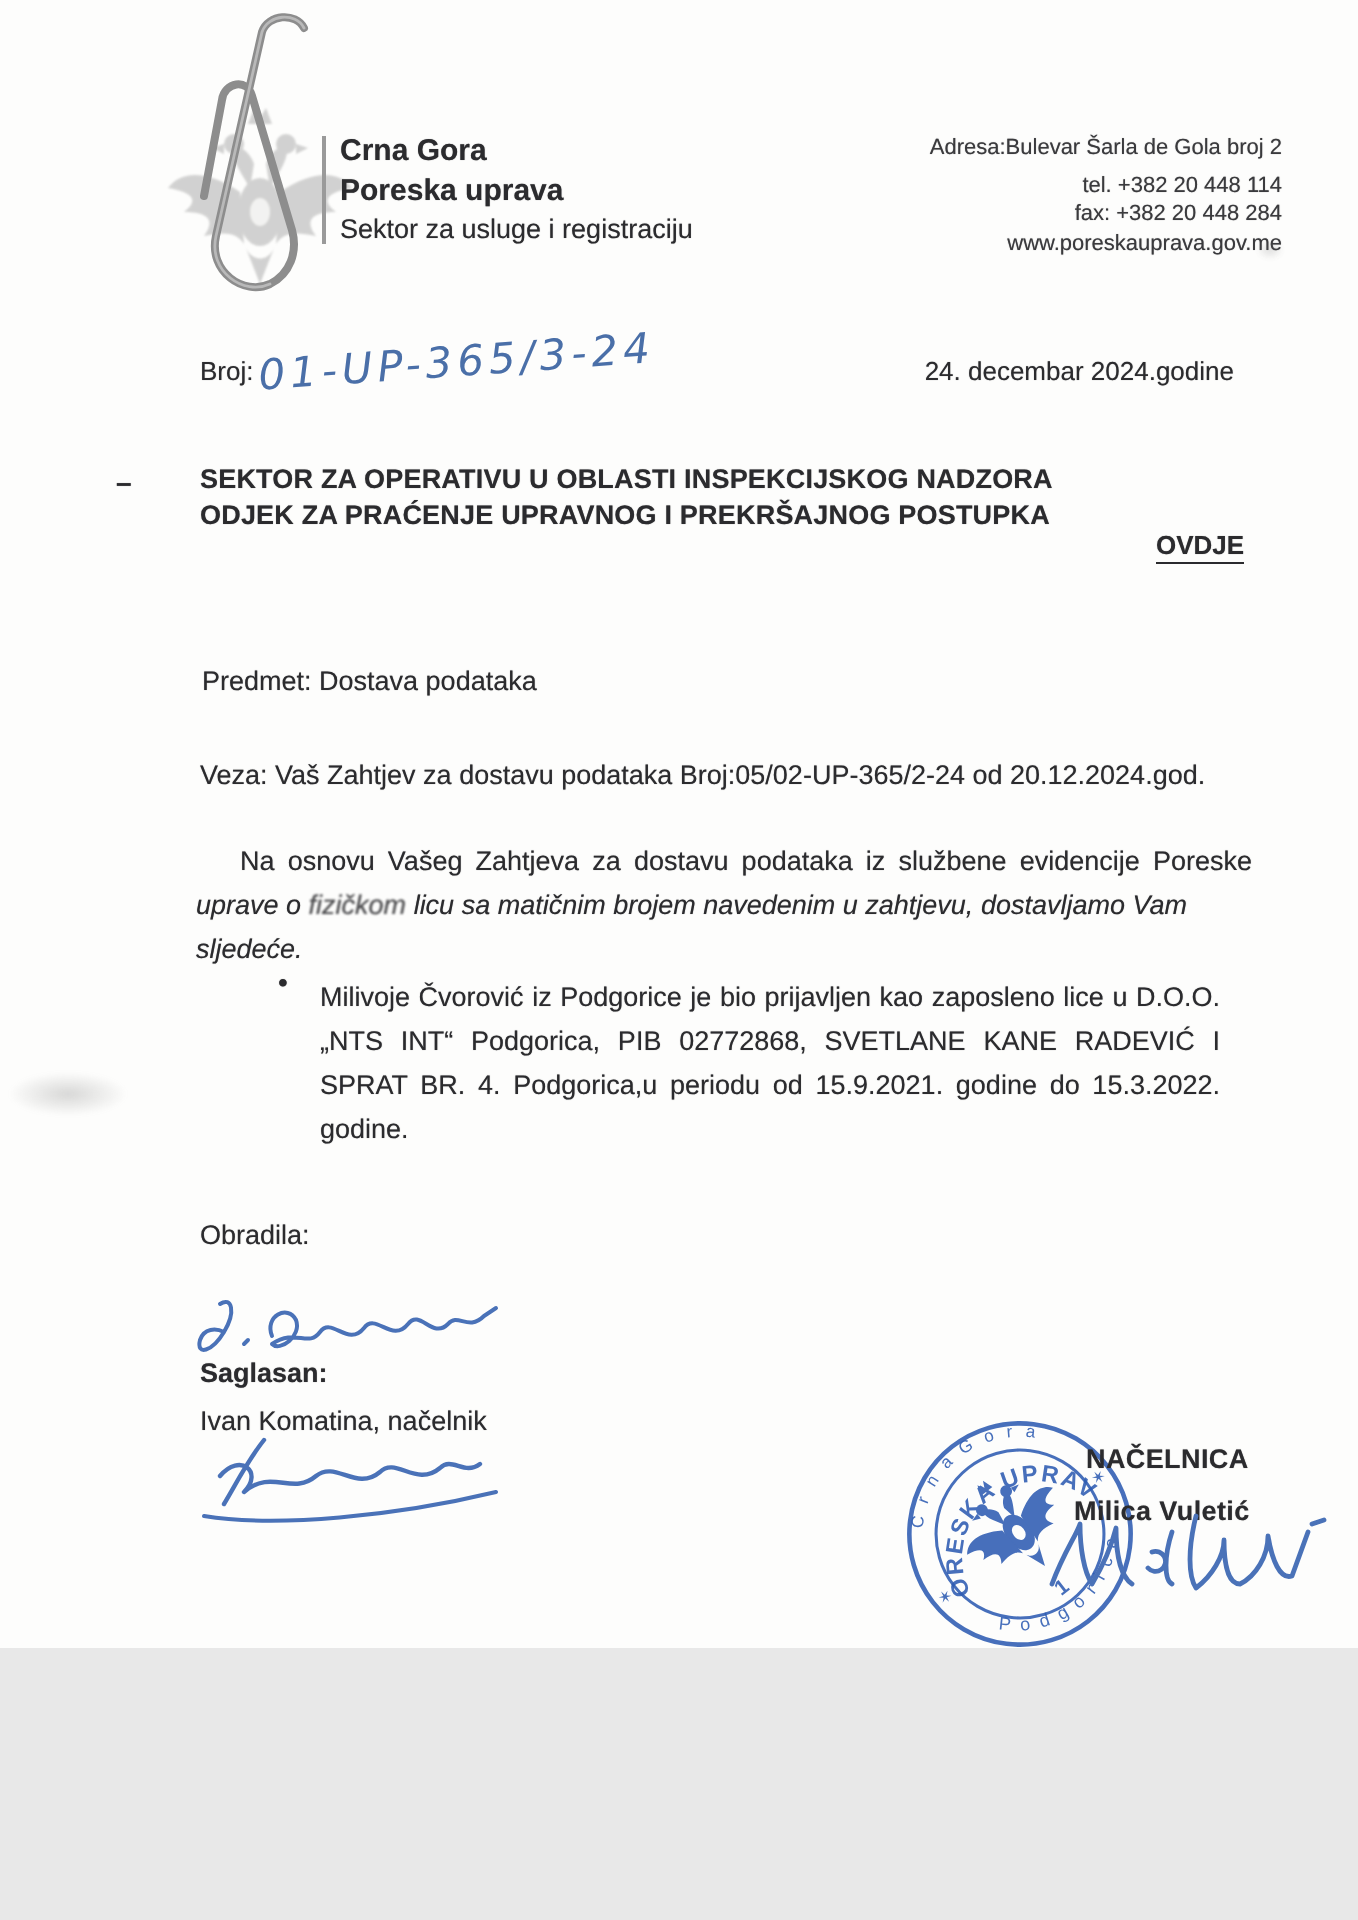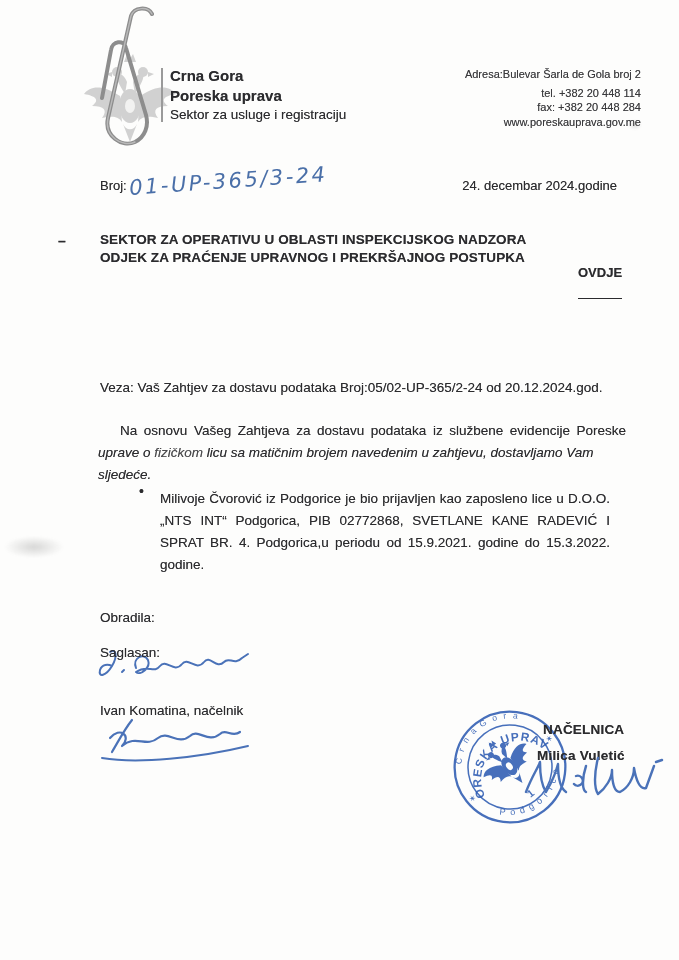--- a/index.html
+++ b/index.html
@@ -1,18 +1,18 @@
 <!DOCTYPE html>
 <html><head>
 <meta charset="utf-8">
 <style>
   * { margin:0; padding:0; box-sizing:border-box; }
   html,body { background:#e8e8e8; }
   .page {
-    position:relative; width:679px; height:960px; margin:0 auto;
+    position:relative; width:679px; height:824px; margin:0 auto;
     background:#fdfdfc; overflow:hidden;
     font-family:"Liberation Sans", sans-serif;
     color:#2b2b2e;
   }
   .abs { position:absolute; }
   .scan { text-shadow:0 0 .45px rgba(40,40,40,.55); }
   
   .org-name { font-weight:bold; font-size:15px; line-height:20px; }
   .org-dept { font-size:13.5px; line-height:18px; }
   .lh-divider { width:1.5px; background:#9a9a9a; }
@@ -20,21 +20,21 @@
   
   .label { font-size:13px; }
   .handwritten-no {
     font-family:"DejaVu Sans", sans-serif; font-style:italic;
     color:#4a6fa8; font-size:21px; letter-spacing:2.5px;
     transform:rotate(-4deg); white-space:nowrap;
   }
   .date { font-size:13px; }
   
   .recipient { font-weight:bold; font-size:13.5px; line-height:17.5px; letter-spacing:.1px; }
-  .ovdje { font-weight:bold; font-size:13px; border-bottom:1.6px solid #2b2b2e; padding-bottom:18px; }
+  .ovdje { font-weight:bold; font-size:13px; border-bottom:1.6px solid #2b2b2e; padding-bottom:1px; }
   .dash { font-size:14px; font-weight:bold; }
   
   .bodytext { font-size:13.5px; line-height:22px; }
   .par-l1 { text-align:justify; text-align-last:justify; text-indent:22px; }
   .par-l2 { font-style:italic; }
   .blur-word { filter:blur(.6px); opacity:.85; }
   .bullet-marker { font-size:14px; }
   .bullet-text { text-align:justify; }
   
   .sig-label { font-size:13.5px; }
@@ -89,38 +89,39 @@
   <div class="abs handwritten-no" style="left:129px; top:169px;">01-UP-365/3-24</div>
   <div class="abs date scan" style="right:62px; top:178px;">24. decembar 2024.godine</div>
 
   <div class="abs dash scan" style="left:58px; top:233px;">–</div>
   <div class="abs recipient scan" style="left:100px; top:231px; width:500px;">
     <div>SEKTOR ZA OPERATIVU U OBLASTI INSPEKCIJSKOG NADZORA</div>
     <div>ODJEK ZA PRAĆENJE UPRAVNOG I PREKRŠAJNOG POSTUPKA</div>
   </div>
   <div class="abs ovdje scan" style="left:578px; top:265px;">OVDJE</div>
 
+  <div class="abs bodytext scan" style="left:101px; top:330px;">Predmet: Dostava podataka</div>
   <div class="abs bodytext scan" style="left:100px; top:377px;">Veza:  Vaš Zahtjev za dostavu podataka Broj:05/02-UP-365/2-24 od  20.12.2024.god.</div>
 
   <div class="abs bodytext scan" style="left:98px; top:420px; width:528px;">
     <div class="par-l1">Na  osnovu  Vašeg  Zahtjeva   za  dostavu  podataka   iz  službene  evidencije  Poreske</div>
     <div class="par-l2"><span>uprave o </span><span class="blur-word">fizičkom</span><span> licu sa matičnim brojem navedenim u zahtjevu, dostavljamo Vam sljedeće.</span></div>
   </div>
 
   <div class="abs bullet-marker scan" style="left:139px; top:483px;">•</div>
   <div class="abs bodytext bullet-text scan" style="left:160px; top:488px; width:450px;">Milivoje Čvorović iz Podgorice je bio prijavljen kao zaposleno lice u D.O.O. „NTS INT“ Podgorica, PIB 02772868, SVETLANE KANE RADEVIĆ I SPRAT BR. 4. Podgorica,u periodu od 15.9.2021. godine do 15.3.2022. godine.</div>
 
   <div class="abs sig-label scan" style="left:100px; top:610px;">Obradila:</div>
 
   <svg class="abs ink" style="left:96px; top:644px;" width="170" height="42" viewBox="0 0 170 42" aria-hidden="true">
     <path d="M14,8 C20,4 22,12 16,22 C10,32 2,34 4,26 C6,20 12,20 16,22 M26,28 l2,-2" stroke-width="2"></path>
     <path d="M40,24 C36,14 48,8 52,16 C55,24 44,32 40,28 C52,20 58,30 64,22 C70,14 78,30 86,20 C92,12 100,28 108,18 C114,10 120,26 128,18 C133,12 138,22 146,14 l6,-4" stroke-width="2"></path>
   </svg>
 
-  <div class="abs sig-label scan" style="left:100px; top:645px;">Saglasan:</div>
+  <div class="abs sig-label scan" style="left:100px; top:679px;font-weight:bold;">Saglasan:</div>
   <div class="abs sig-label scan" style="left:100px; top:703px;text-align:center;">Ivan Komatina, načelnik</div>
 
   <svg class="abs ink" style="left:98px; top:714px;" width="165" height="48" viewBox="0 0 165 48" aria-hidden="true">
     <path d="M34,6 C26,16 20,28 14,38 M12,24 C22,12 34,22 24,32 C38,20 48,34 60,24 C70,16 80,32 92,22 C100,14 110,30 122,20 C128,14 134,24 142,18" stroke-width="2.2"></path>
     <path d="M4,44 C40,50 100,44 150,32" stroke-width="2"></path>
   </svg>
 
   <svg class="abs" style="left:448px; top:705px; transform:rotate(-38deg);" width="124" height="124" viewBox="0 0 130 130" aria-hidden="true">
     <defs>
       <path id="arcTop" d="M 14,65 A 51,51 0 0 1 116,65"></path>

